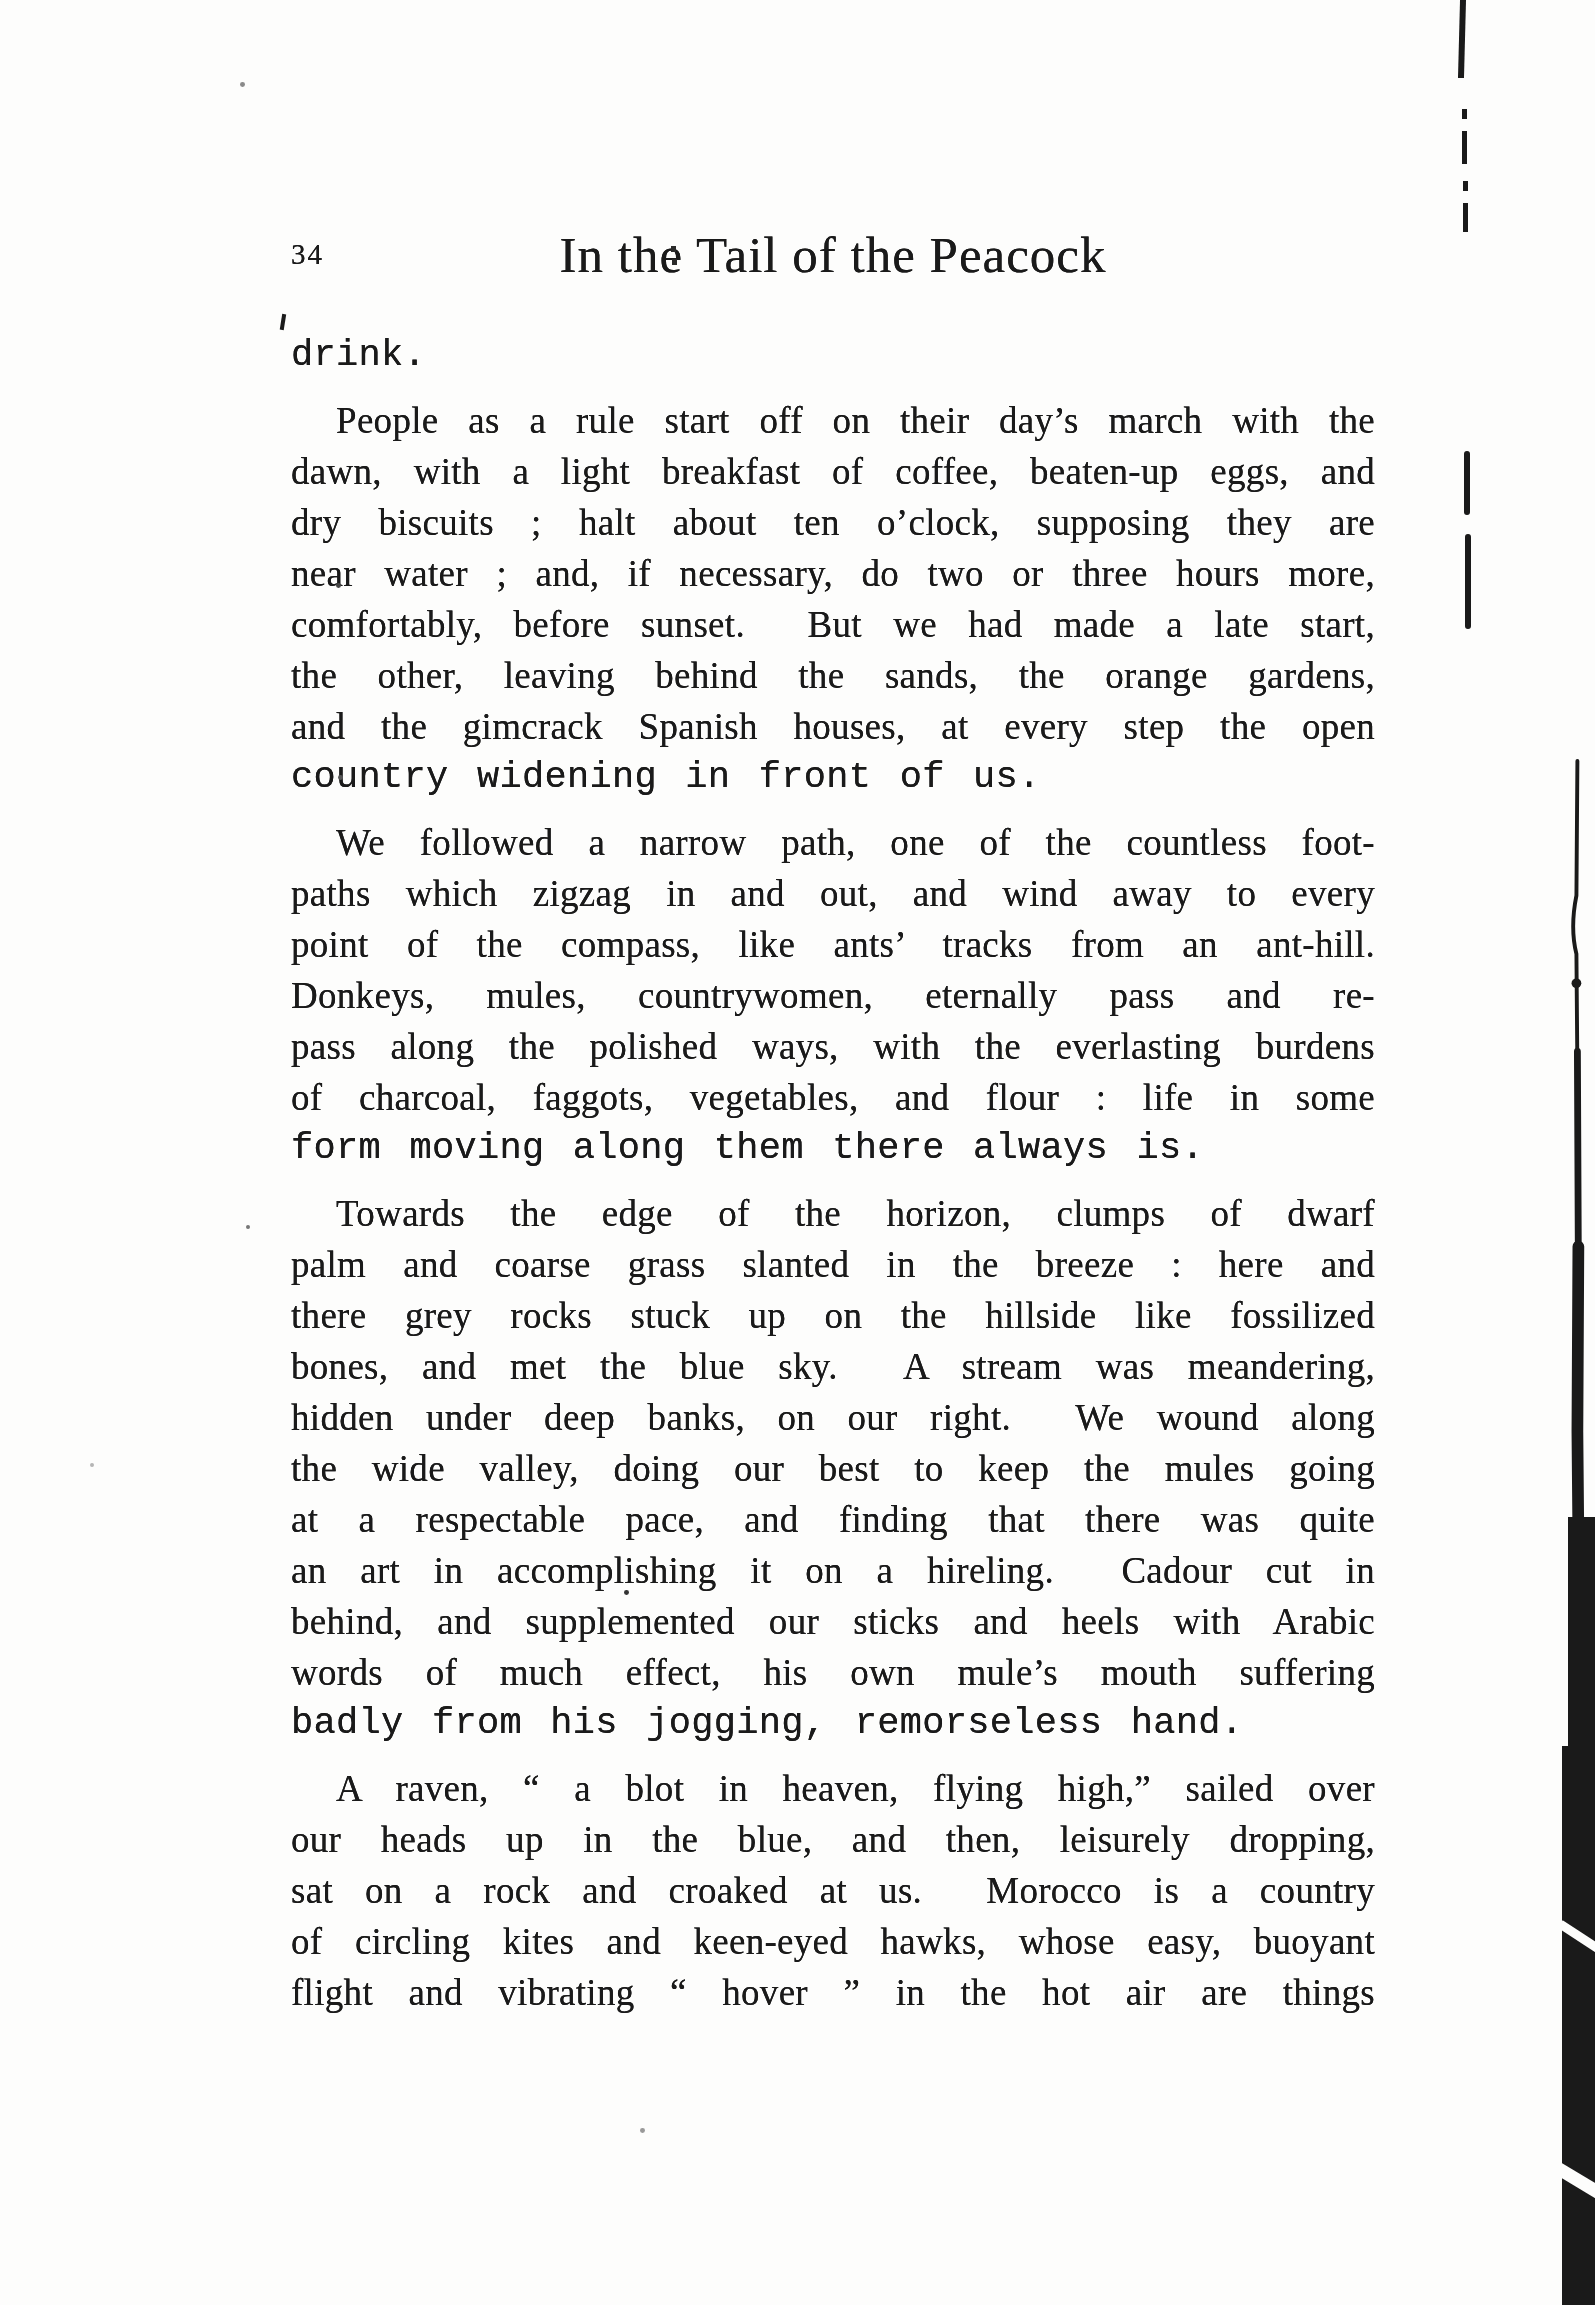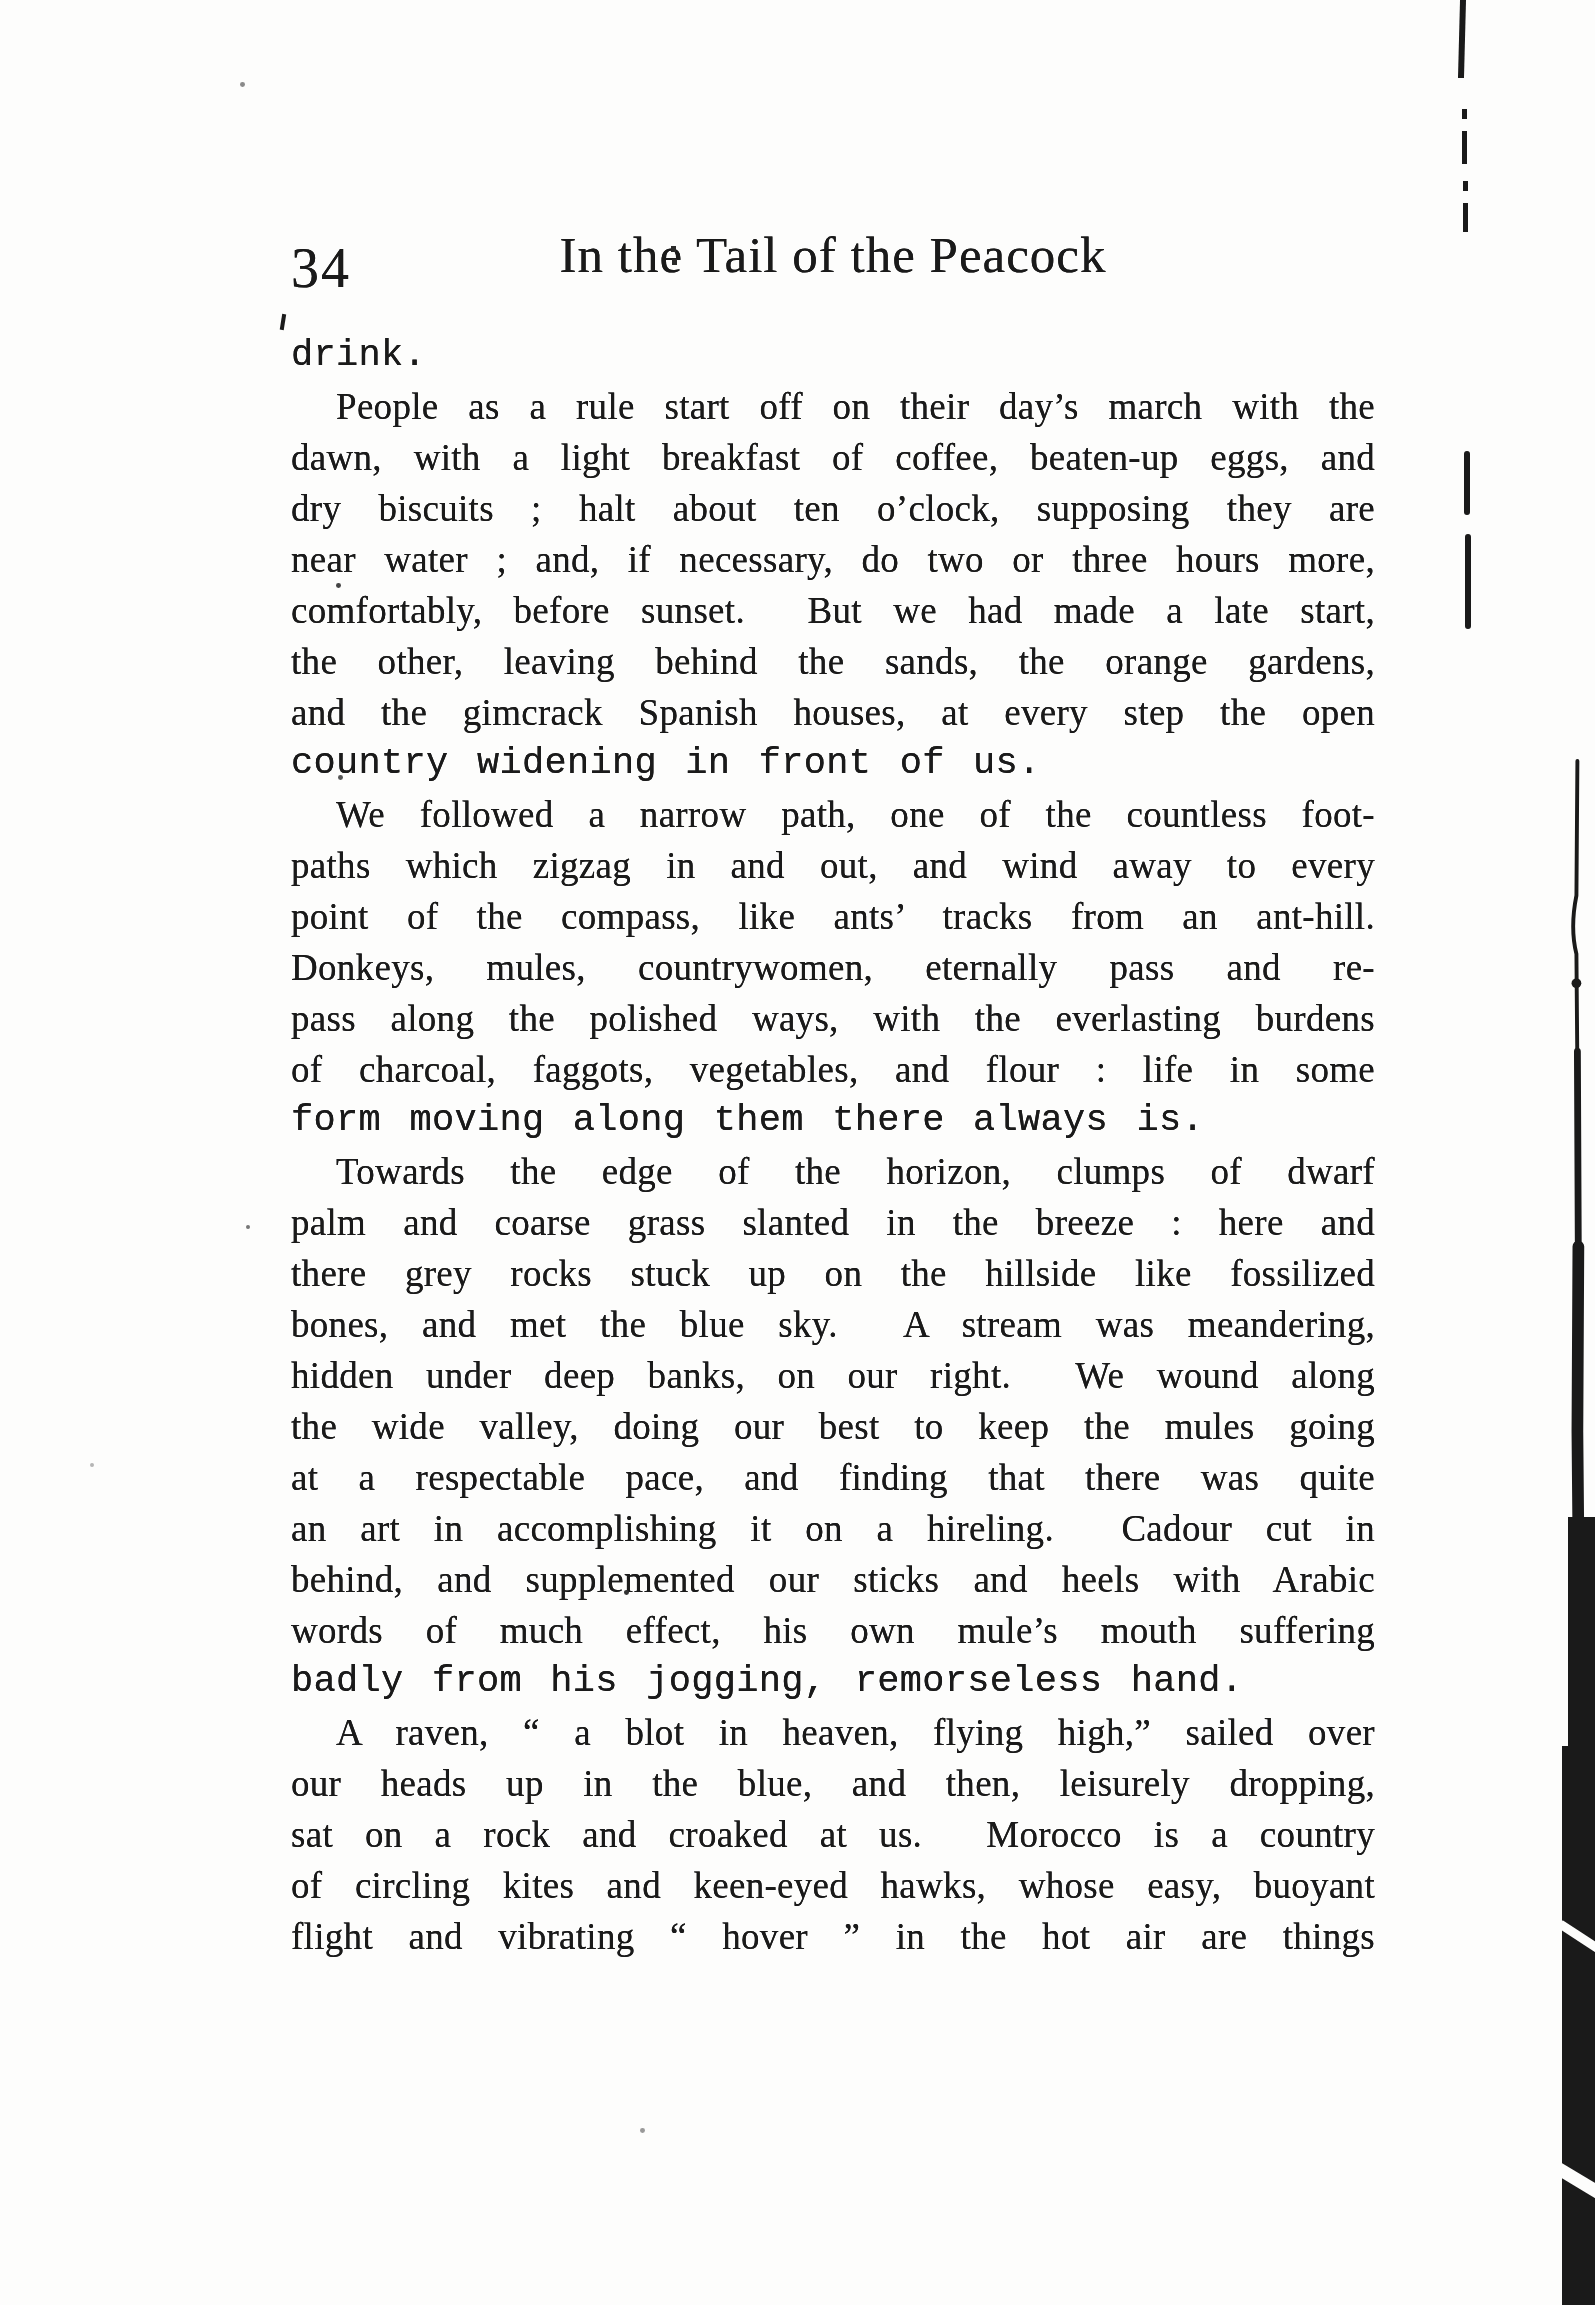--- a/index.html
+++ b/index.html
@@ -10,38 +10,38 @@
     background:var(--paper);
     overflow:hidden;
     font-family:"Liberation Serif","DejaVu Serif",serif;
     color:var(--ink);
   }
   .abs { position:absolute; }
   
   #page-header { left:291px; top:226px; width:1084px; height:68px; }
   #page-number {
     position:absolute; left:0; top:13.7px;
-    font-size:56px; line-height:1; letter-spacing:2px;
+    font-size:29px; line-height:1; letter-spacing:2px;
     text-shadow:0 0 0.5px currentColor;
   }
   #page-title {
     position:absolute; left:0; top:3.9px; width:100%;
     text-align:center; font-size:51px; line-height:1; letter-spacing:1px;
     text-shadow:0 0 0.6px currentColor;
   }
   
   #text-column { left:291px; top:330px; width:1084px; }
   .tline {
     height:51px; line-height:51px; font-size:37px;
     letter-spacing:0.3px; white-space:normal;
     text-shadow:0 0 0.5px currentColor;
   }
   .tline.just { text-align:justify; text-align-last:justify; }
   .tline.noj  { text-align:left; word-spacing:5.9px;font-family:Liberation Mono, monospace; }
-  .tline.indent { padding-left:45px; }
+  .tline.indent { padding-left:45px;margin-top:14px; }
   
   .mark { position:absolute; background:var(--ink); }
   .speck { position:absolute; border-radius:50%; }
   .white { position:absolute; background:var(--paper); }
 </style>
 </head>
 <body>
 
 <div id="page-header" class="abs">
   <div id="page-number">34</div>

